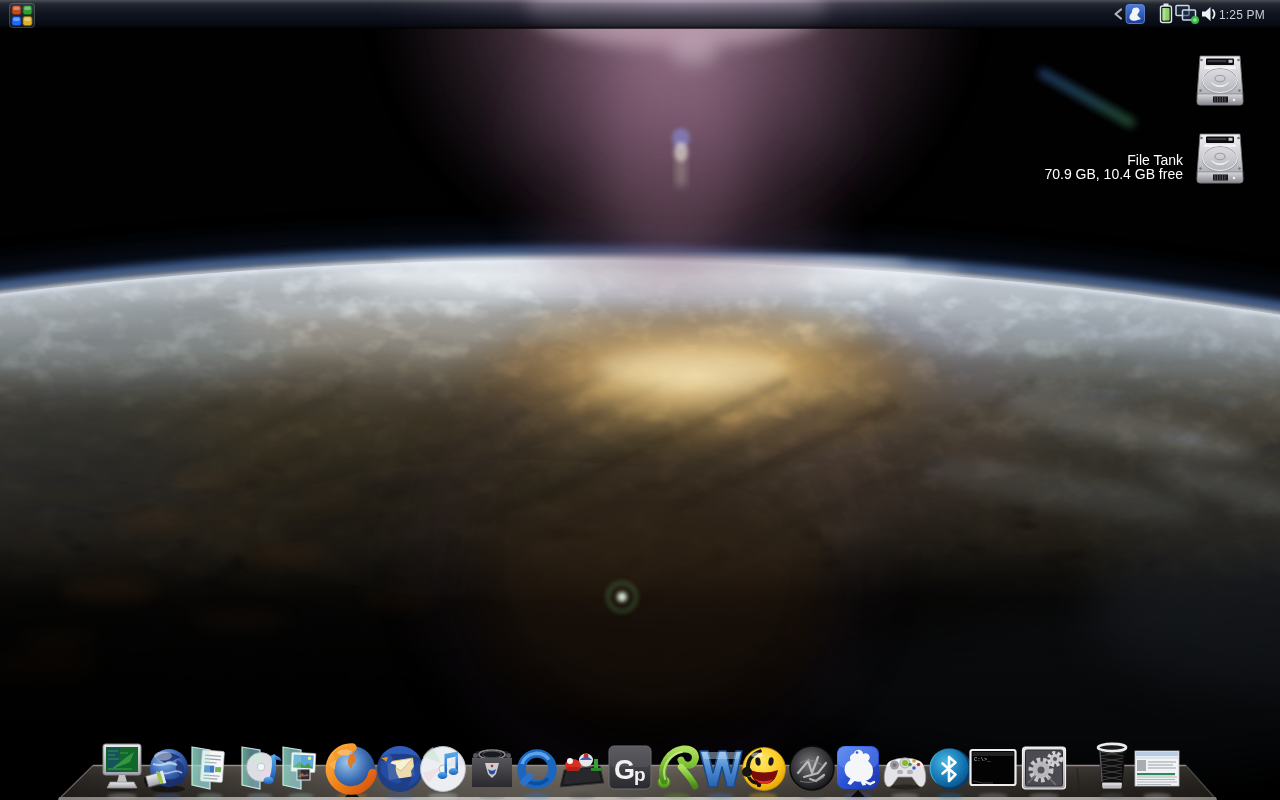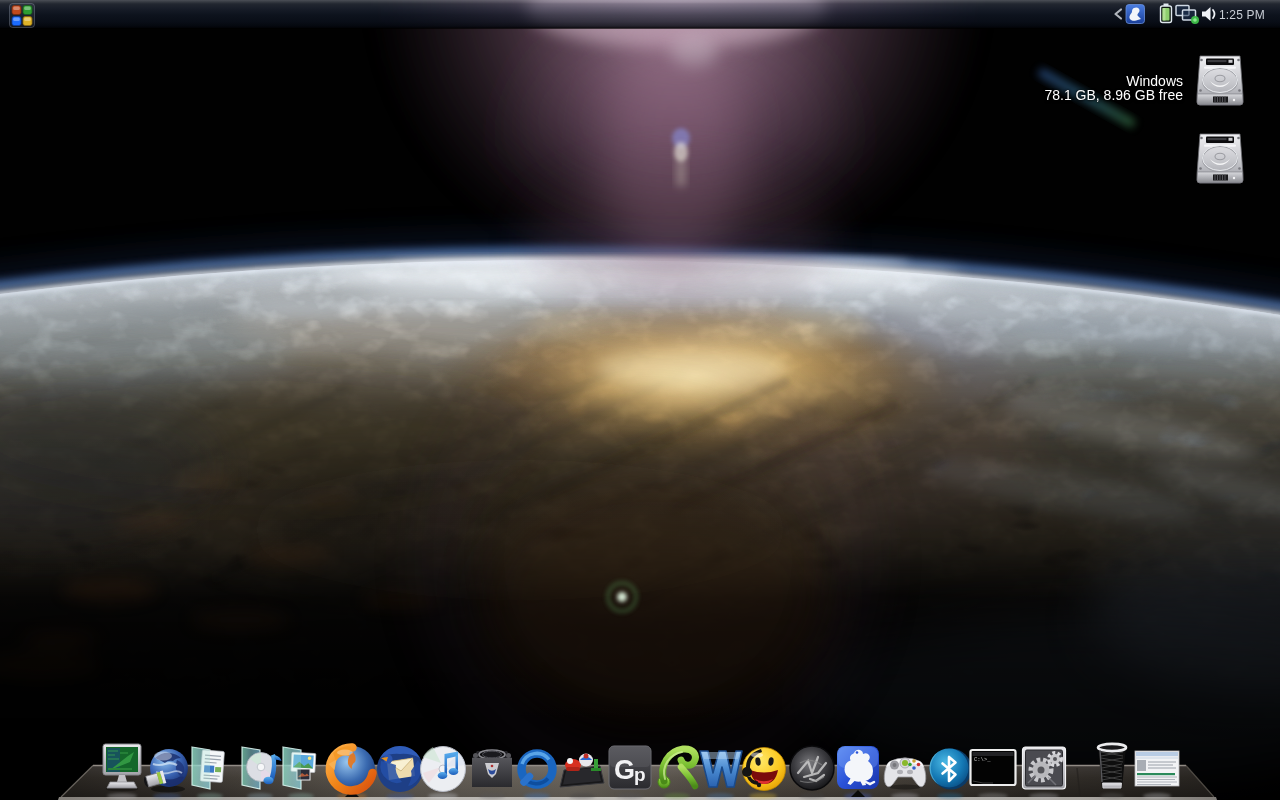--- a/index.html
+++ b/index.html
@@ -300,24 +300,24 @@
             <line x1="29.5" y1="42.5" x2="29.5" y2="48.5"></line>
             <line x1="32" y1="42.5" x2="32" y2="48.5"></line>
           </g>
 <circle cx="41" cy="46" r="1.2" fill="#f4f4f6"></circle>
 </symbol>
 </defs>
 </svg>
 <svg class="dicon" style="top:54px;right:33px" width="54" height="54">
       <use href="#hdd"></use>
     </svg>
-<div class="dlabel" style="top:74px;right:97px;width:200px">Windows<br>78.1 GB, 8.96 GB free</div>
 <svg class="dicon" style="top:132px;right:33px" width="54" height="54">
       <use href="#hdd"></use>
     </svg>
+<div class="dlabel" style="top:153px;right:97px;width:200px">File Tank<br>70.9 GB, 10.4 GB free</div>
 
 <svg id="dock" width="1280" height="72" viewBox="0 0 1280 72">
 <defs>
 <filter id="db2" x="-50%" y="-50%" width="200%" height="200%">
           <feGaussianBlur stdDeviation="1.6"></feGaussianBlur>
         </filter>
 <linearGradient id="shelf" x1="0" y1="37" x2="0" y2="69" gradientUnits="userSpaceOnUse">
 <stop offset="0" stop-color="#5b5550"></stop>
           <stop offset="0.4" stop-color="#464039"></stop>
           <stop offset="1" stop-color="#332e29"></stop>

